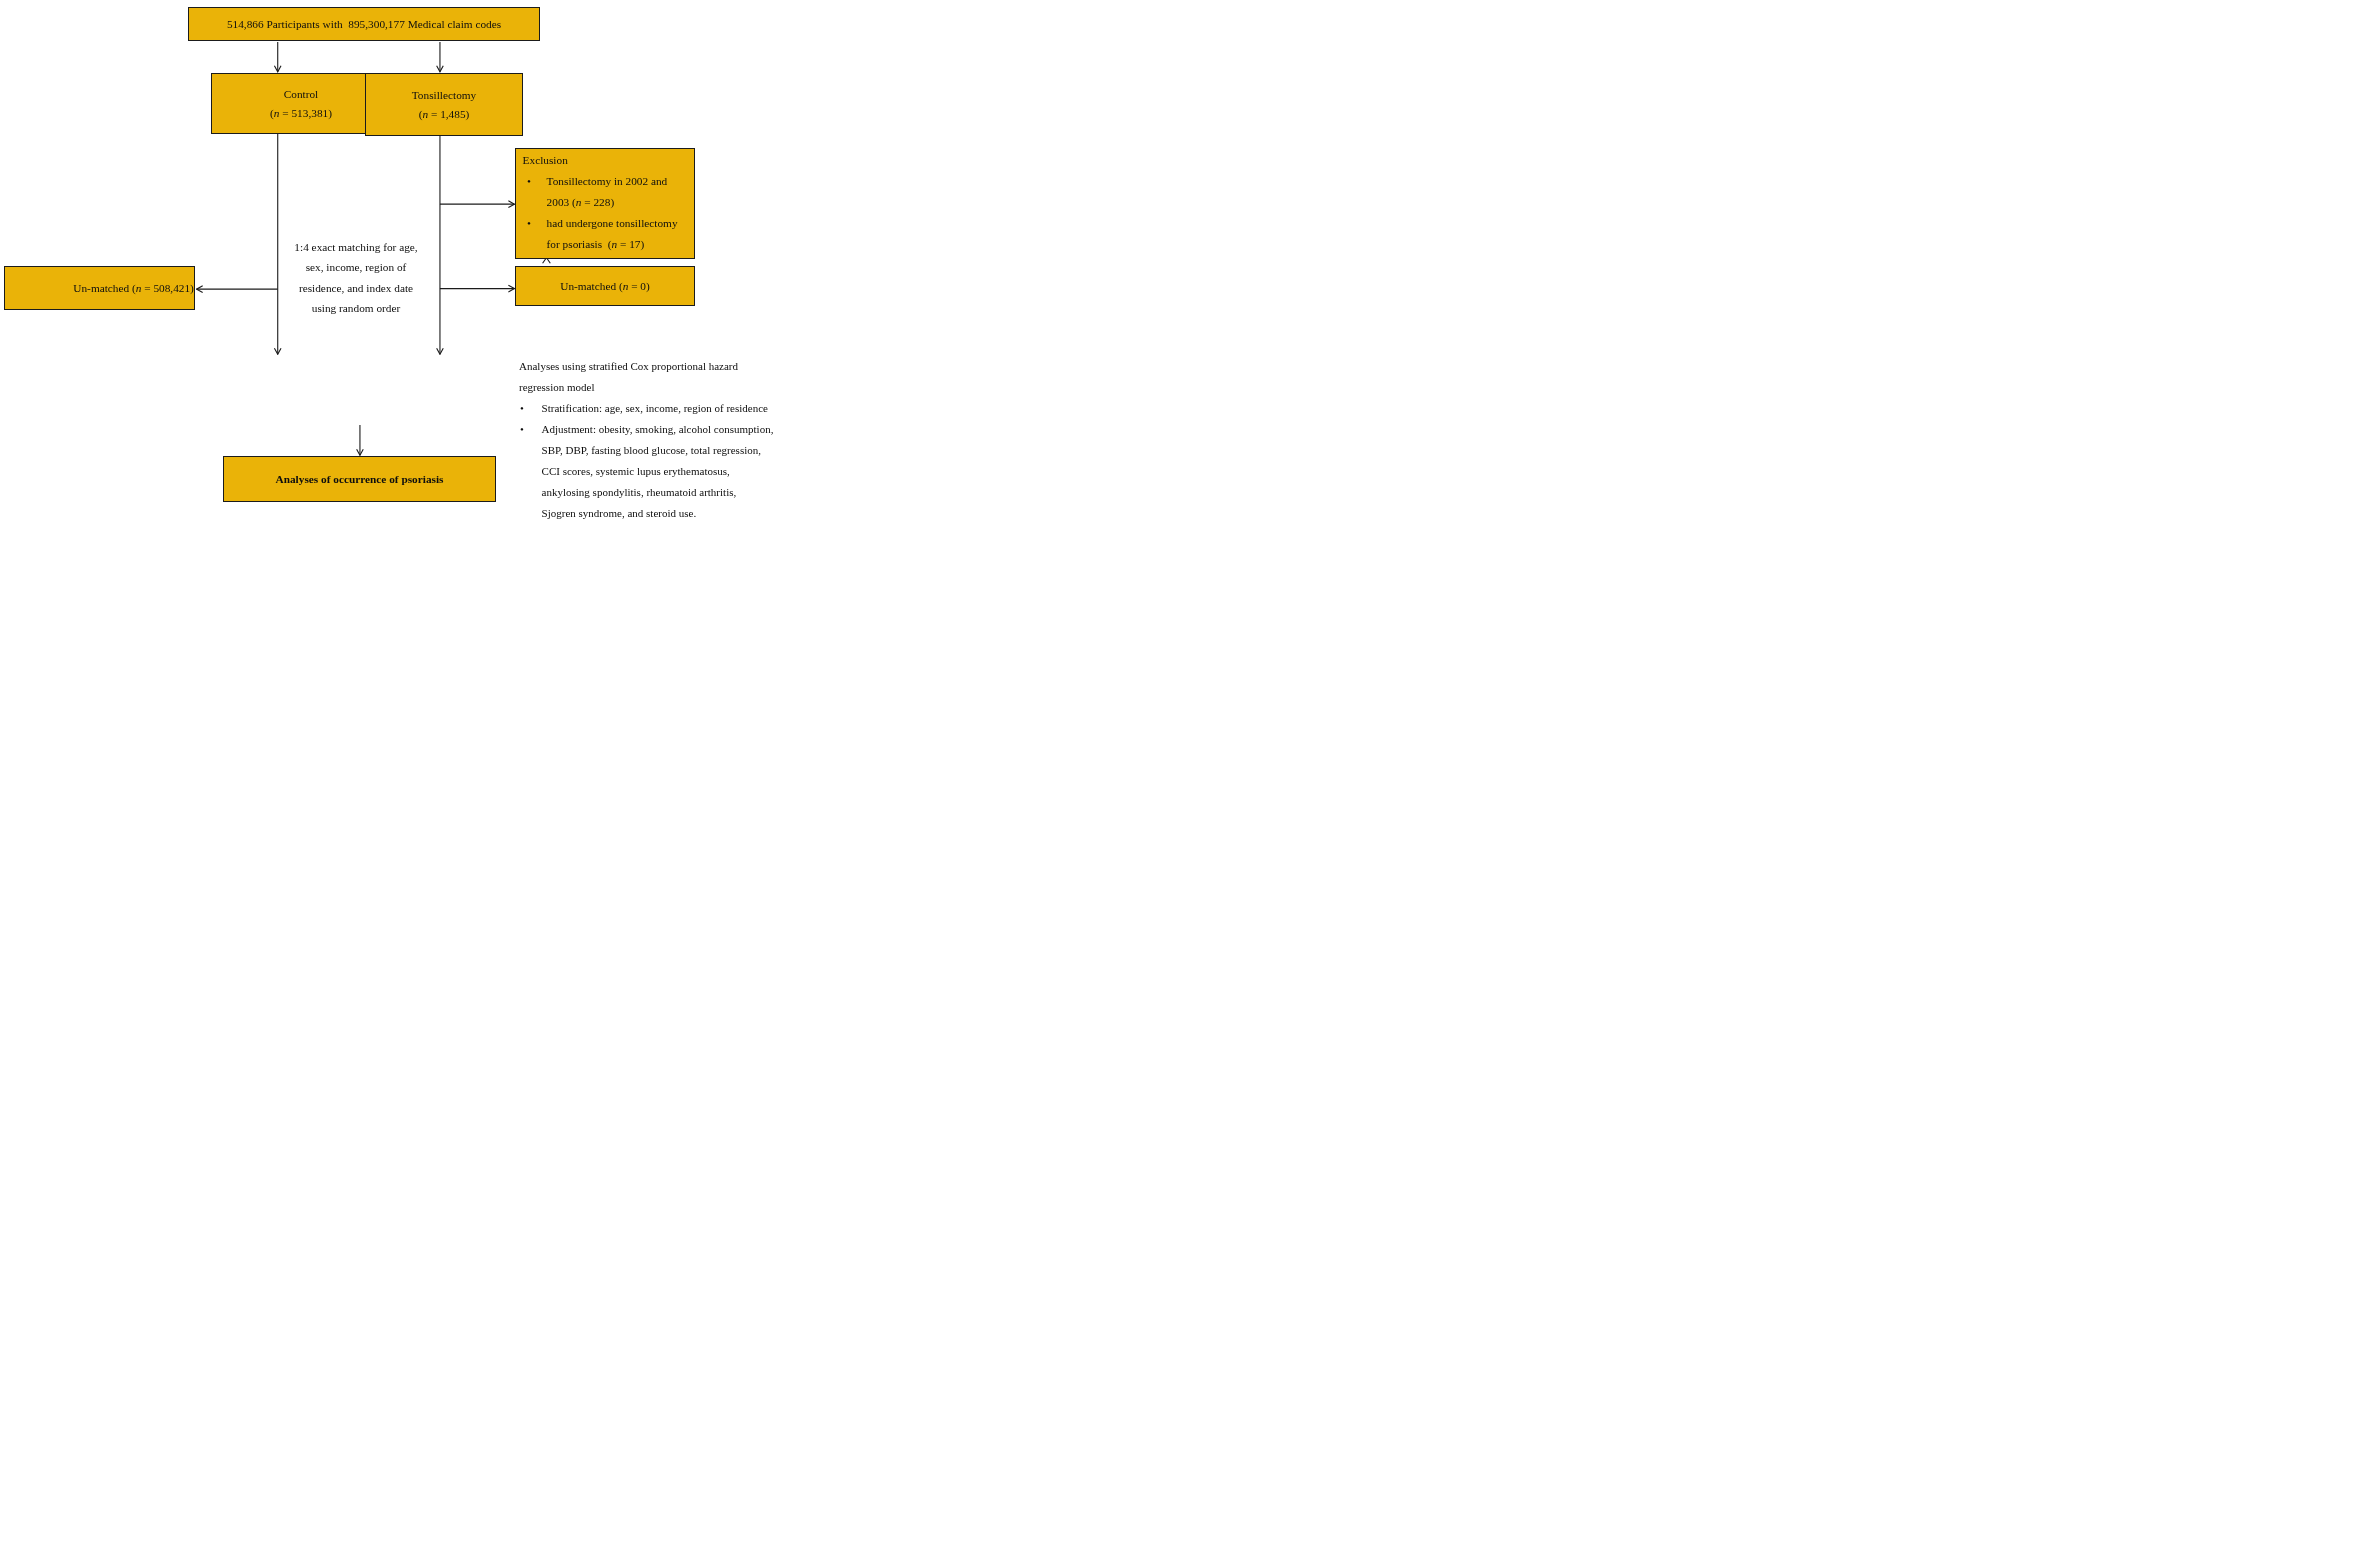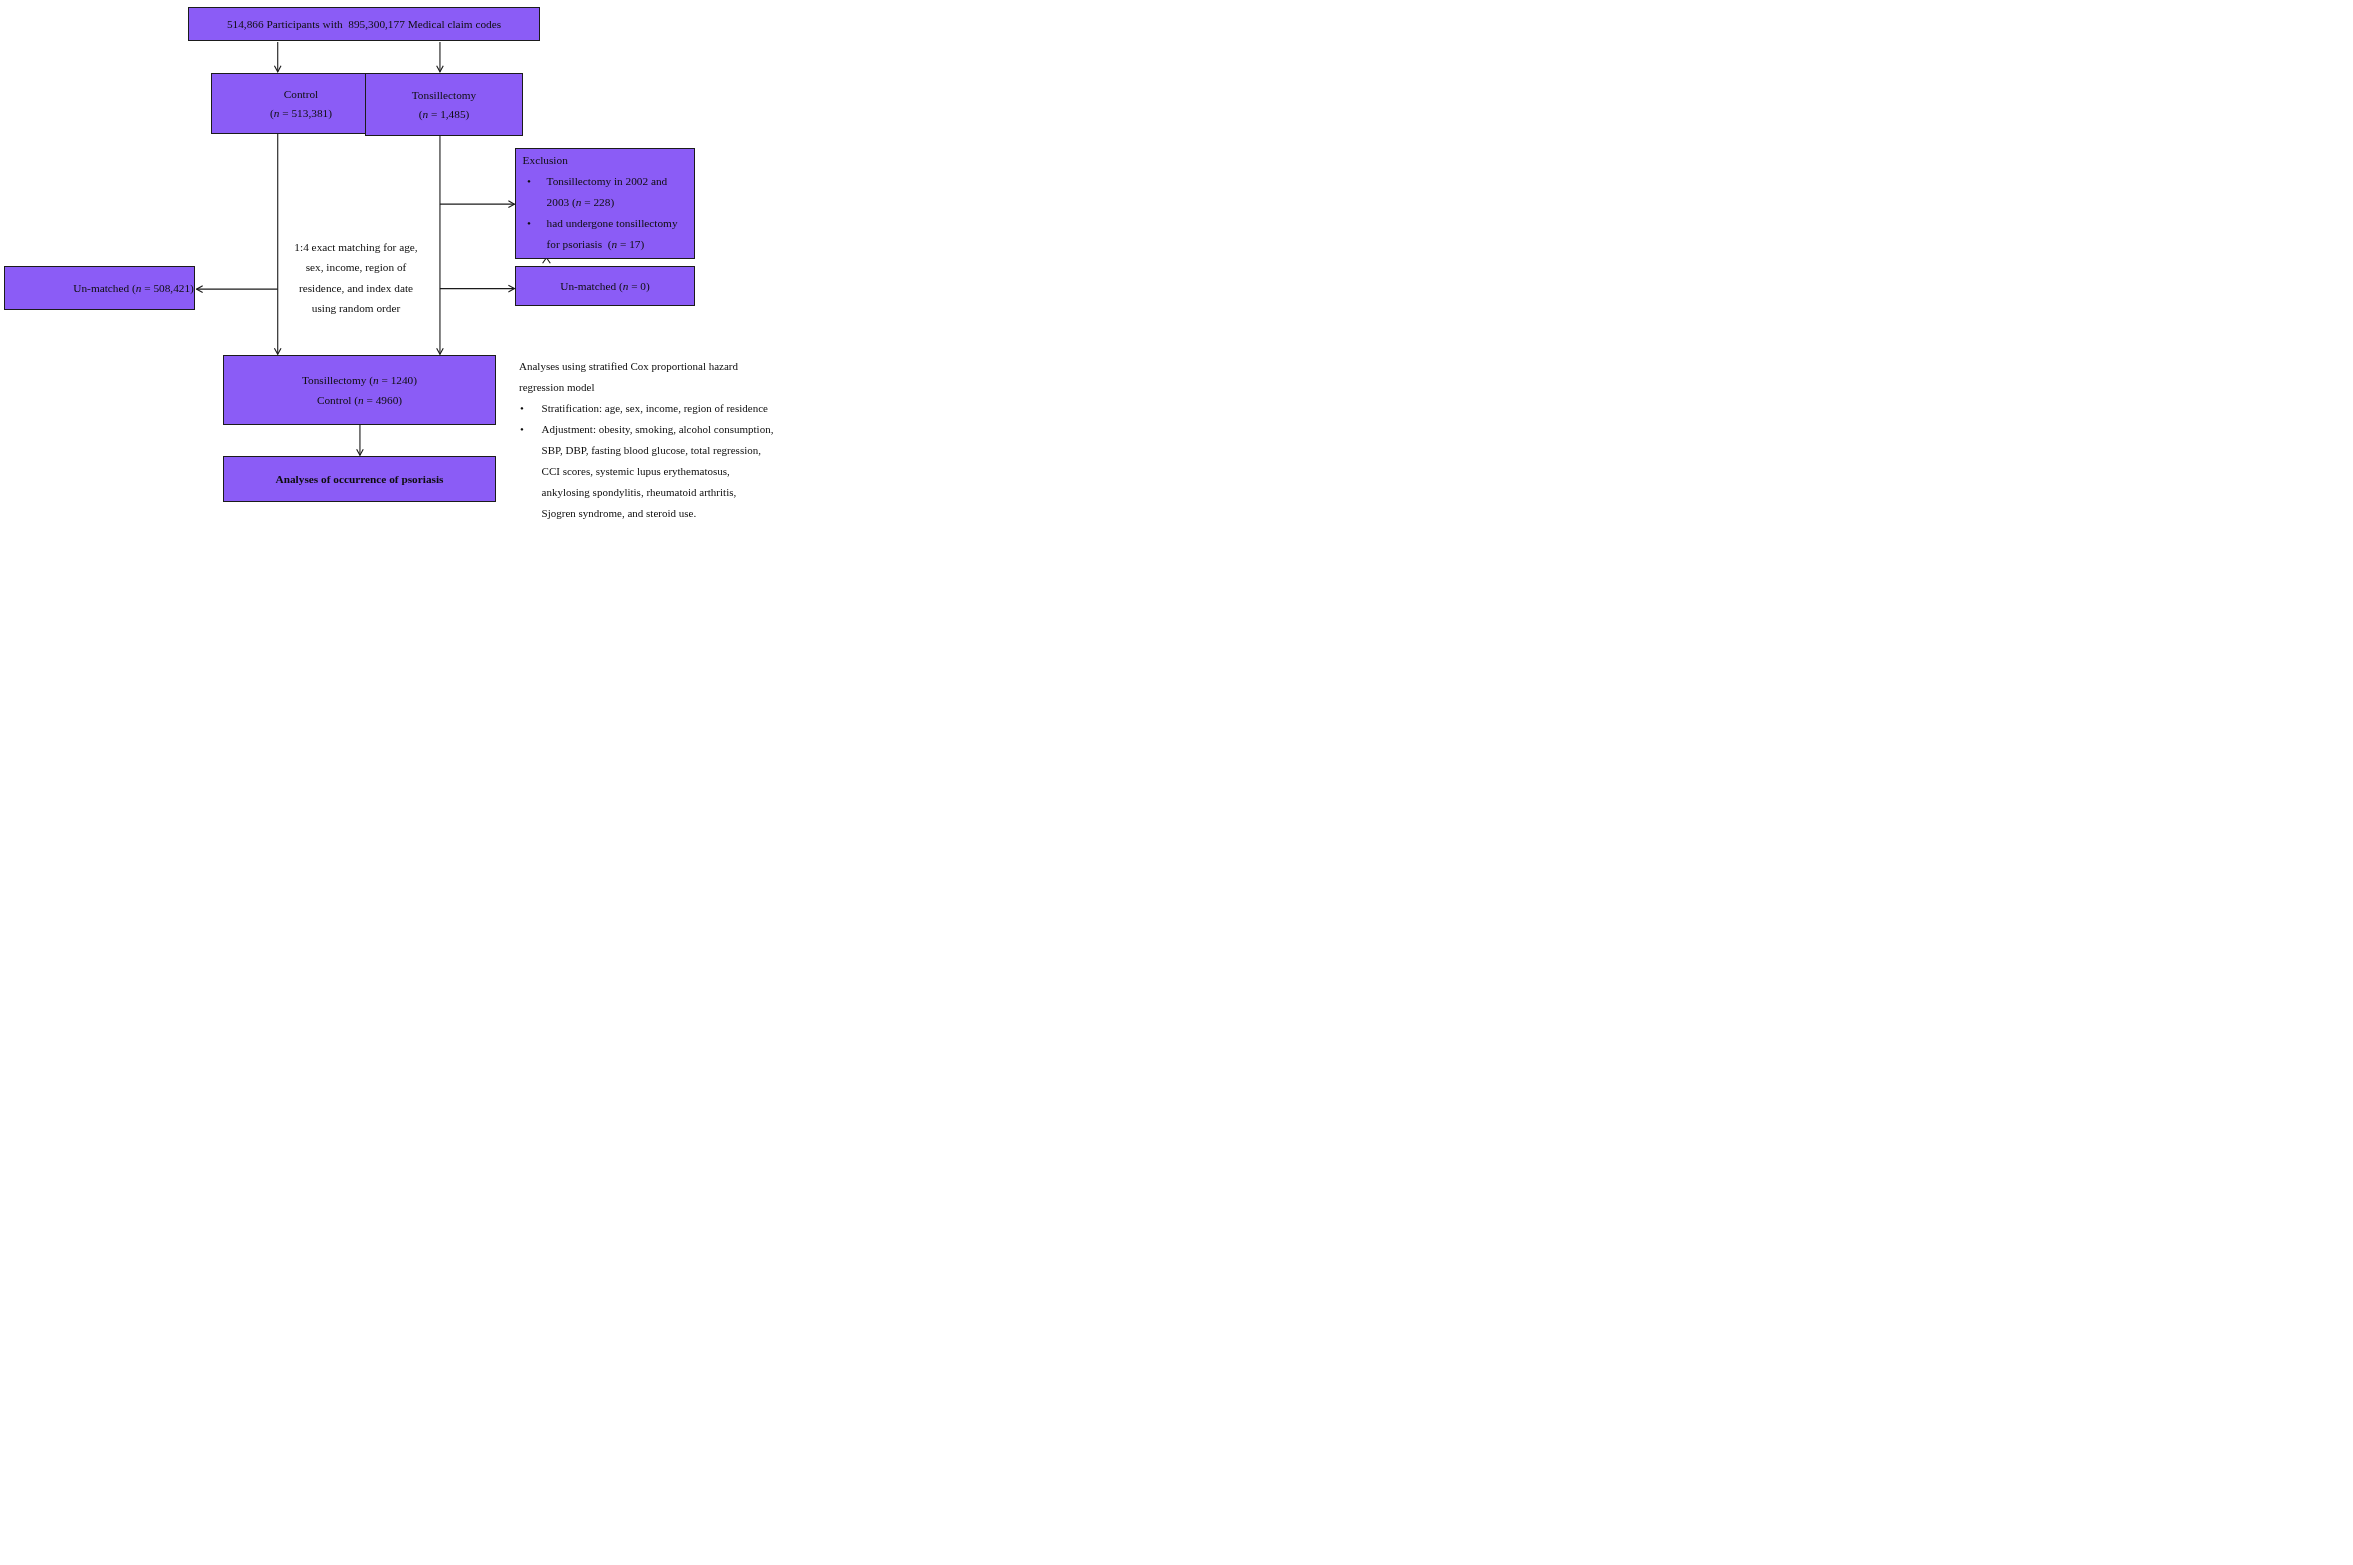--- a/index.html
+++ b/index.html
@@ -10,21 +10,21 @@
     overflow:hidden;
     font-family:"Liberation Serif","DejaVu Serif",serif;
     color:#0e0e0e;
     font-size:11.3px;
   }
   .connectors{position:absolute;left:0;top:0;z-index:0;}
   .box{
     position:absolute;
     box-sizing:border-box;
     border:1.1px solid #1b1b1b;
-    background:#8b5cf6;
+    background:#eab308;
     z-index:1;
     display:flex;
     flex-direction:column;
     align-items:center;
     justify-content:center;
     text-align:center;
   }
   .b-top{left:188px;top:7.2px;width:352px;height:34px;}
   .b-control{left:200px;top:73px;width:180px;height:61px;gap:7.2px;margin-left:11px;}
   .b-tonsil{left:365px;top:73px;width:158px;height:63px;gap:7.2px;}
@@ -112,24 +112,20 @@
   </div>
 
   <div class="box b-unl">
     <div class="nowrap">Un-matched (<i>n</i> = 508,421)</div>
   </div>
 
   <div class="box b-unr">
     <div class="nowrap">Un-matched (<i>n</i> = 0)</div>
   </div>
 
-  <div class="box b-matched">
-    <div>Tonsillectomy (<i>n</i> = 1240)</div>
-    <div>Control (<i>n</i> = 4960)</div>
-  </div>
 
   <div class="box b-analyses">
     <div class="nowrap">Analyses of occurrence of psoriasis</div>
   </div>
 
   <div class="t-side">
     <div class="sn-line">Analyses using stratified Cox proportional hazard</div>
     <div class="sn-line">regression model</div>
     <div class="sn-bullet">
       <div class="sn-line">Stratification: age, sex, income, region of residence</div>

